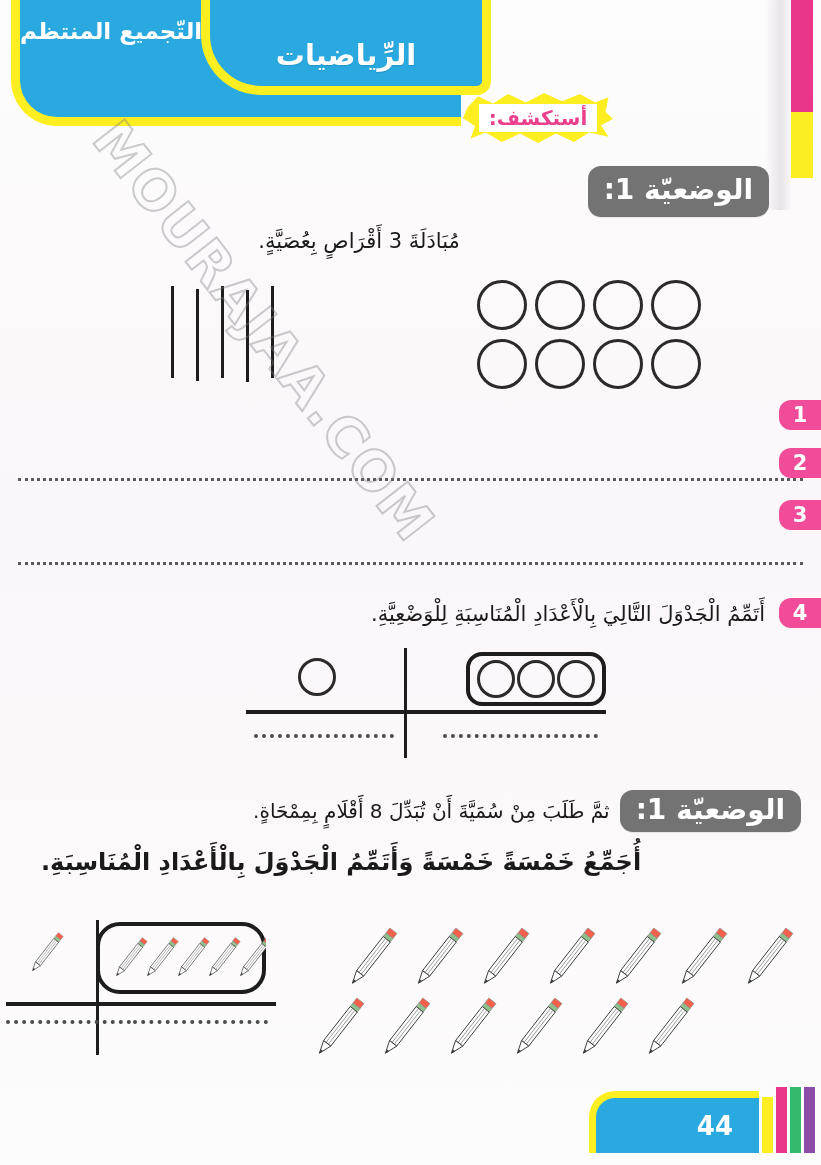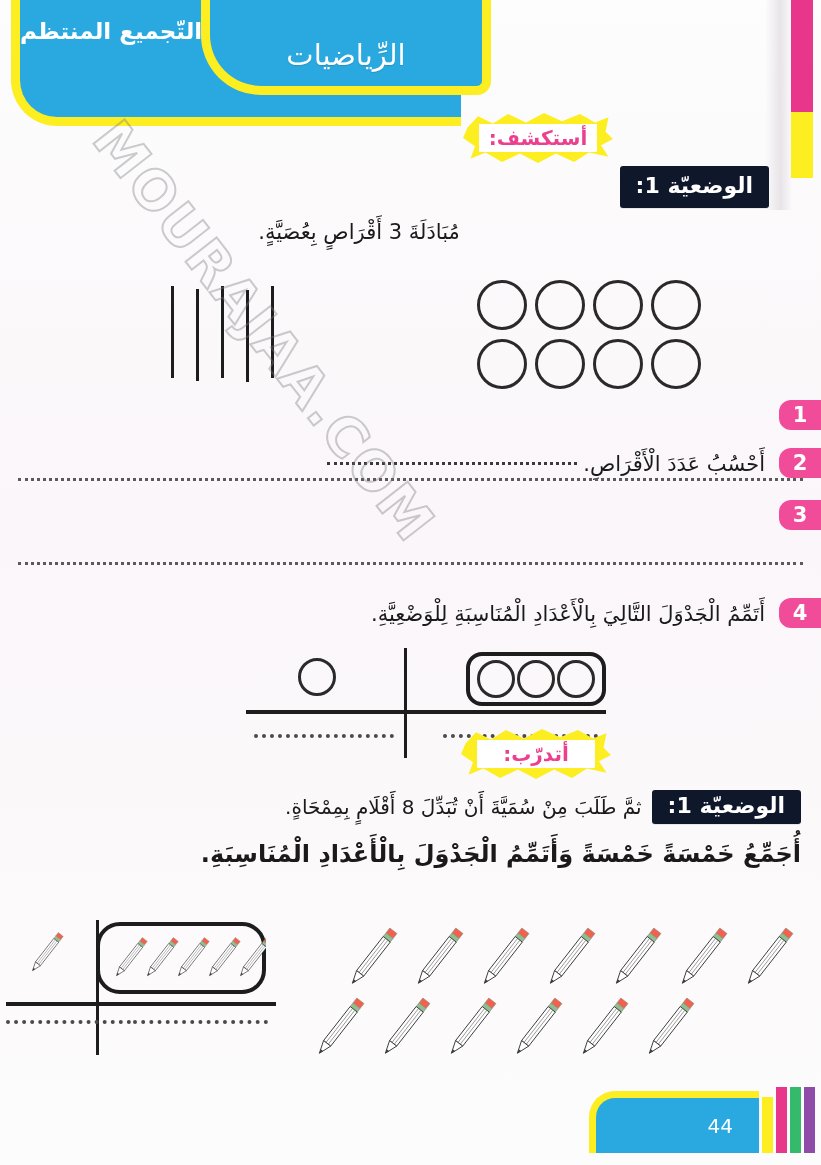--- a/index.html
+++ b/index.html
@@ -38,21 +38,21 @@
     background: #29a9e0;
     border: 9px solid #fdee21;
     border-top: none;
     border-bottom-left-radius: 60px;
     border-bottom-right-radius: 14px;
     display: flex; align-items: flex-end; justify-content: center;
     padding-bottom: 14px;
     z-index: 3;
   }
   .banner-main .txt {
-    color: #ffffff; font-size: 29px; font-weight: normal;
+    color: #ffffff; font-size: 29px; font-weight: bold;
     letter-spacing: .5px;
     text-shadow: 0 1px 1px rgba(0,0,0,.12);
   }
 
   .banner-sub {
     position: absolute; top: -34px; right: 360px;
     width: 450px; height: 160px;
     background: #29a9e0;
     border: 9px solid #fdee21;
     border-top: none; border-right: none;
@@ -94,31 +94,31 @@
   .ribbon .inner {
     position: absolute; left: 16px; right: 16px; top: 12px; bottom: 12px;
     background: #ffffff;
     display: flex; align-items: center; justify-content: center;
   }
   .ribbon .label {
     position: relative; z-index: 2;
     color: #ec3f8e; font-size: 20px; font-weight: bold;
     width: 100%; text-align: center; line-height: 52px;
   }
-  #ribbon-explore { top: 112px; right: 208px; }
+  #ribbon-explore { top: 92px; right: 208px; }
   #ribbon-practice { top: 728px; right: 210px; }
 
   
   .situation-chip {
     display: inline-block;
-    background: #0f172a;
+    background: #737373;
     color: #ffffff;
-    font-size: 22px; font-weight: bold;
+    font-size: 28px; font-weight: bold;
     padding: 3px 16px 6px 16px;
-    border-radius: 3px;
+    border-radius: 13px;
     vertical-align: middle;
     box-shadow: 0 1px 0 rgba(0,0,0,.08);
   }
 
   
   .arabic {
     font-family: "DejaVu Sans", "Liberation Sans", sans-serif;
     direction: rtl; text-align: right;
   }
 
@@ -222,21 +222,21 @@
 
   
   .practice-block {
     position: absolute; top: 790px; right: 20px; width: 760px; z-index: 4;
   }
   .practice-line1 {
     display: flex; align-items: center; justify-content: flex-start;
     gap: 10px; font-size: 20px;
   }
   .practice-line2 {
-    margin-top: 16px; text-align: right;
+    margin-top: 16px; text-align: left;
     font-size: 24px; font-weight: bold; letter-spacing: .3px;
   }
 
   
   #table-2 { top: 920px; right: 555px; width: 250px; height: 135px; }
   #table-2 .ct-vline { left: 80px; top: 0; height: 135px; }
   #table-2 .ct-hline { left: -10px; top: 82px; width: 270px; }
 
   .pencil-group-box {
     border: 4px solid #1d1d1d; border-radius: 24px;
@@ -270,21 +270,21 @@
     width: 170px; height: 62px;
     background: #29a9e0;
     border: 7px solid #fdee21;
     border-right: none; border-bottom: none;
     border-top-left-radius: 26px;
     display: flex; align-items: center; justify-content: flex-start;
     padding-right: 26px;
     z-index: 5;
   }
   .footer-bar .pg {
-    color: #ffffff; font-size: 20px; font-weight: normal;
+    color: #ffffff; font-size: 26px; font-weight: bold;
     direction: ltr;
   }
   .footer-tabs {
     position: absolute; bottom: 12px; right: 6px;
     display: flex; gap: 3px; align-items: flex-end; z-index: 5;
   }
   .footer-tabs .tab { width: 11px; }
   .tab-purple { height: 66px; background: #8e4ca8; }
   .tab-green  { height: 66px; background: #35b96a; }
   .tab-pink   { height: 66px; background: #e8368a; }
@@ -340,23 +340,20 @@
       <div class="disc"></div>
     </div>
   </div>
 
   <div class="q-row arabic" id="q1">
     <div class="q-badge">1</div>
   </div>
 
   <div class="q-row arabic" id="q2">
     <div class="q-badge">2</div>
-    <div class="q-text">
-      <span>أَحْسُبُ عَدَدَ الْأَقْرَاصِ.</span><span class="dots-inline"></span>
-    </div>
   </div>
 
   <div class="sep-dots" id="sep-a"></div>
 
   <div class="q-row arabic" id="q3">
     <div class="q-badge">3</div>
   </div>
 
   <div class="sep-dots" id="sep-b"></div>
 
@@ -383,25 +380,20 @@
 
     <div class="ct-cell" style="right:8px; top:86px;">
       <div class="dots-answer"></div>
     </div>
 
     <div class="ct-cell" style="left:8px; top:86px;">
       <div class="dots-answer" style="width:140px;"></div>
     </div>
   </div>
 
-  <div class="ribbon" id="ribbon-practice">
-    <div class="shape"></div>
-    <div class="inner"></div>
-    <div class="label arabic">أتدرّب:</div>
-  </div>
 
   <div class="practice-block arabic">
     <div class="practice-line1">
       <span class="situation-chip">الوضعيّة 1:</span>
       <span>ثمَّ طَلَبَ مِنْ سُمَيَّةَ أَنْ تُبَدِّلَ 8 أَقْلَامٍ بِمِمْحَاةٍ.</span>
     </div>
     <div class="practice-line2">أُجَمِّعُ خَمْسَةً خَمْسَةً وَأَتَمِّمُ الْجَدْوَلَ بِالْأَعْدَادِ الْمُنَاسِبَةِ.</div>
   </div>
 
   <div class="cross-table" id="table-2">

